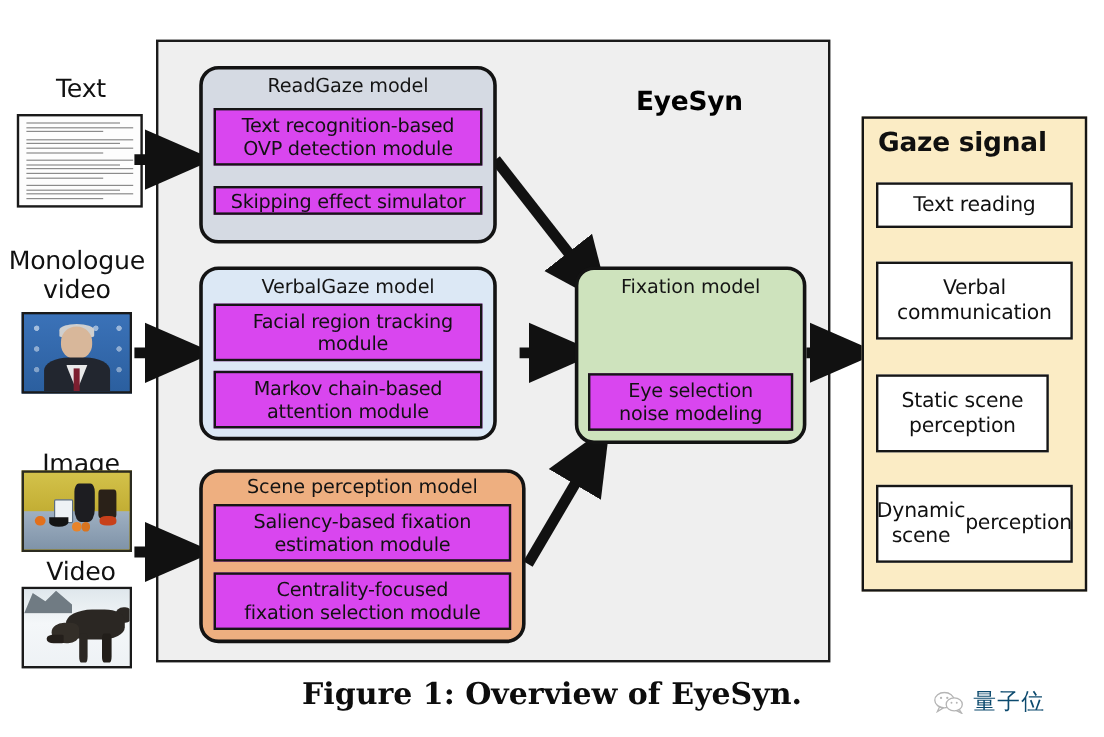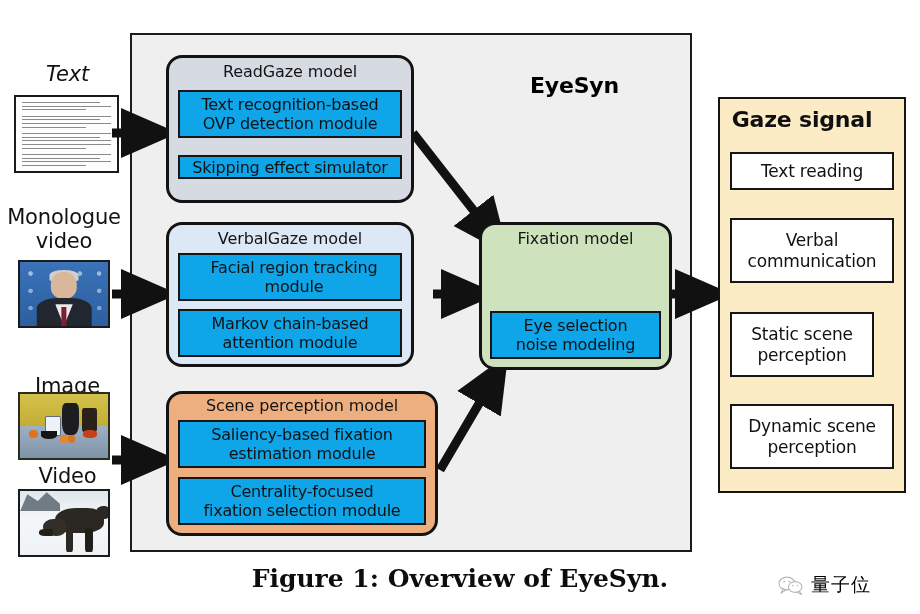--- a/index.html
+++ b/index.html
@@ -156,21 +156,21 @@
   .group-title {
     position: absolute;
     left: 0; right: 0;
     text-align: center;
     color: #141414;
     font-size: 16px;
     letter-spacing: -0.1px;
   }
   .module {
     position: absolute;
-    background: #0ea5e9;
+    background: #d946ef;
     border: 2px solid #161616;
     box-sizing: border-box;
     display: flex;
     align-items: center;
     justify-content: center;
     text-align: center;
     color: #121212;
     font-size: 16px;
     line-height: 19px;
     letter-spacing: -0.2px;
@@ -223,34 +223,34 @@
   
   .watermark {
     position: absolute;
     display: flex;
     align-items: center;
     gap: 7px;
     color: #9a9a9a;
   }
   .wm-text {
     font-size: 19px;
-    color: #000000;
+    color: #0c4a6e;
     letter-spacing: 1px;
   }
   svg { display: block; }
 </style>
 </head>
 <body>
 
 <div id="figure">
 
   <div class="eyesyn-box" style="left:130px; top:33px; width:562px; height:519px;"></div>
   <div class="eyesyn-title" style="left:530px; top:73px; width:130px;">EyeSyn</div>
 
-  <div class="input-label" style="left:10px; top:62px; width:115px;font-style:italic;">Text</div>
+  <div class="input-label" style="left:10px; top:62px; width:115px;">Text</div>
   <div class="thumb thumb-text" style="left:14px; top:95px; width:105px; height:78px;">
     <div class="lines">
       <div class="ln mid"></div>
         <div class="ln"></div>
         <div class="ln short"></div>
       <div class="gap"></div>
       <div class="ln"></div>
         <div class="ln mid"></div>
         <div class="ln"></div>
         <div class="ln short"></div>
@@ -372,21 +372,21 @@
     <span>Text reading</span>
   </div>
   <div class="gaze-item" style="left:730px; top:218px; width:164px; height:65px; flex-direction:column;">
     <span>Verbal</span>
     <span>communication</span>
   </div>
   <div class="gaze-item" style="left:730px; top:312px; width:144px; height:65px; flex-direction:column;">
     <span>Static scene</span>
     <span>perception</span>
   </div>
-  <div class="gaze-item" style="left:730px; top:404px; width:164px; height:65px; flex-direction:column;">
+  <div class="gaze-item" style="left:730px; top:404px; width:164px; height:65px; flex-direction:row;">
     <span>Dynamic scene</span>
     <span>perception</span>
   </div>
 
   <div class="caption" style="top:564px;">Figure 1: Overview of EyeSyn.</div>
 
   <div class="watermark" style="left:778px; top:572px;">
     <span>
       <svg width="26" height="19" viewBox="0 0 26 19">
         <ellipse cx="9" cy="7.5" rx="8" ry="6.4" fill="none" stroke="#b5b5b5" stroke-width="1.1"></ellipse>

